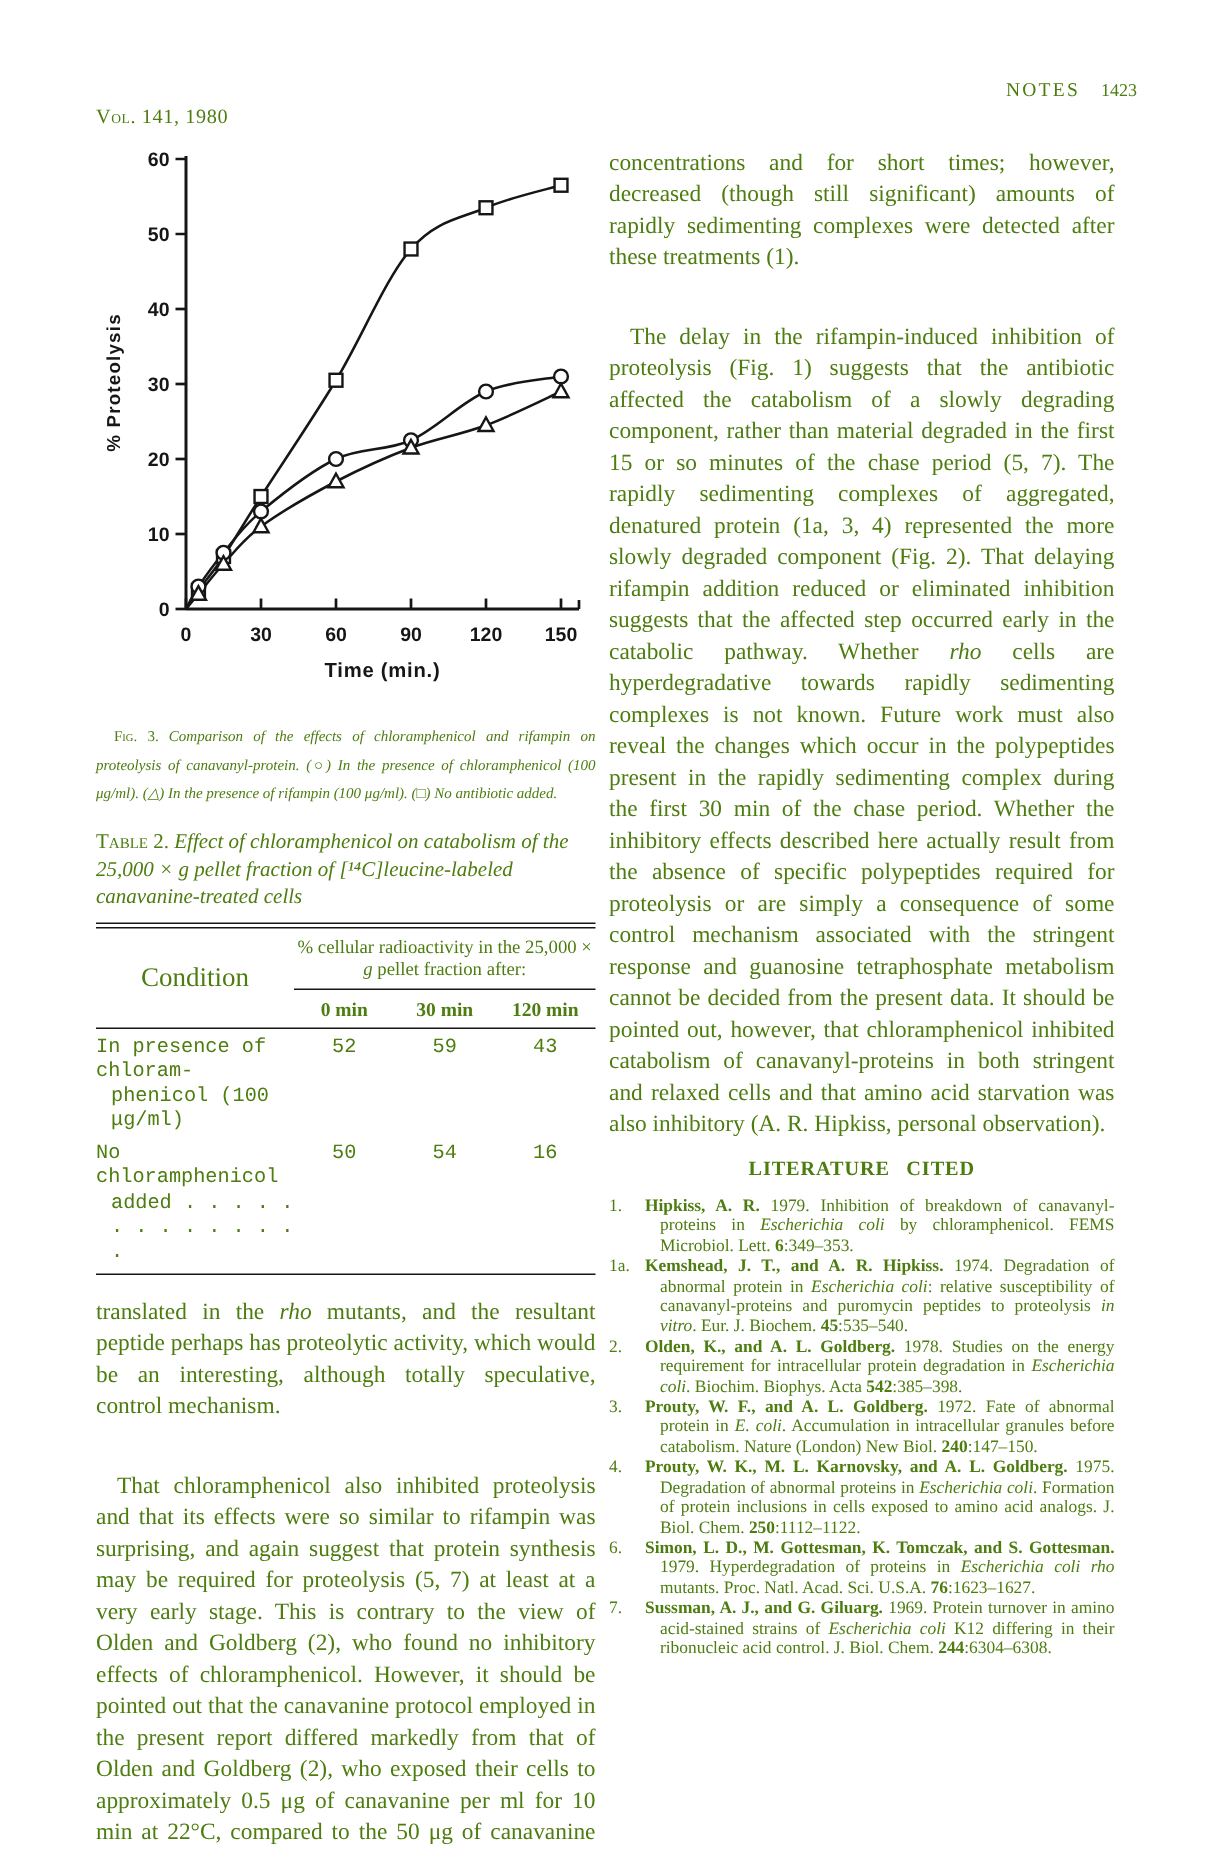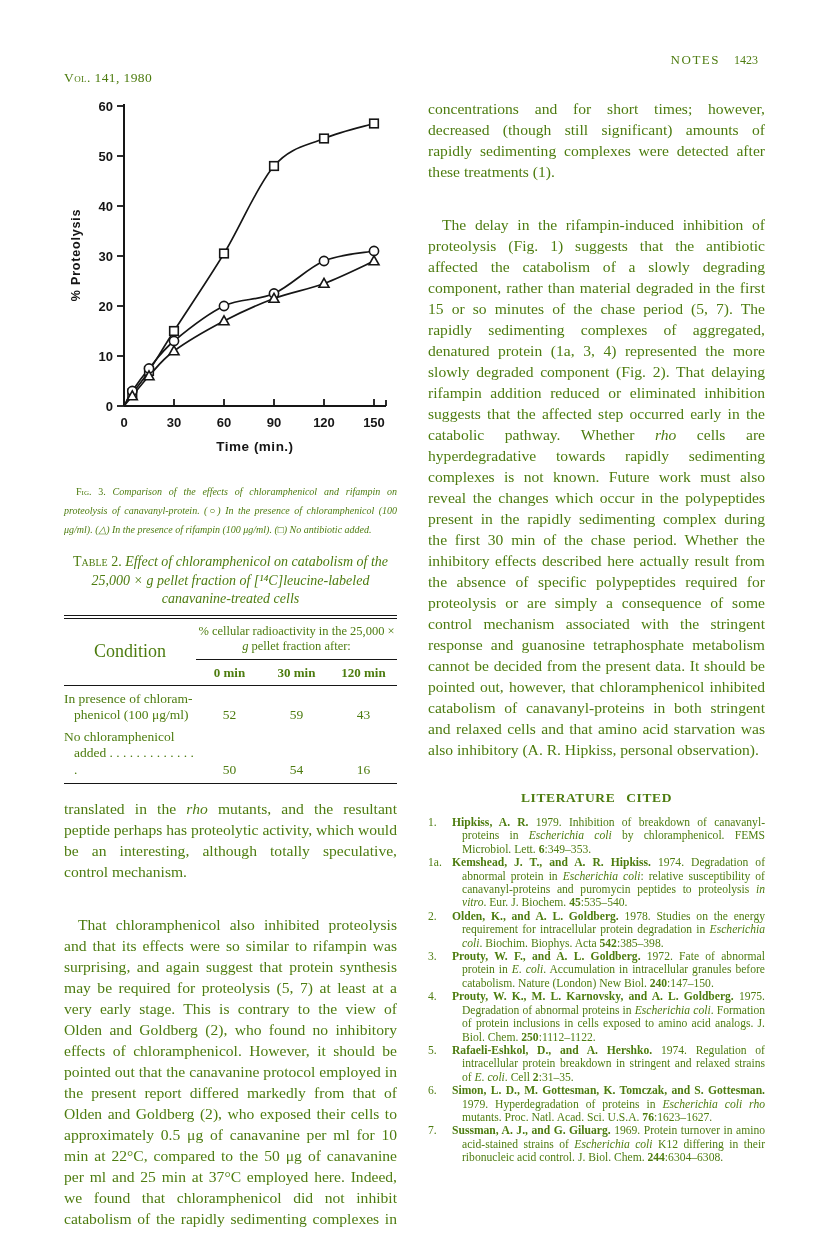--- a/index.html
+++ b/index.html
@@ -5,54 +5,54 @@
   html,body{margin:0;padding:0;background:#ffffff;}
   #page{position:relative;width:816px;height:1234px;background:#ffffff;color:#4d7c0f;
         font-family:"Liberation Serif",serif;overflow:hidden;}
   
   .hdr-left{position:absolute;left:64px;top:70px;font-size:13.5px;font-variant:small-caps;letter-spacing:.4px;}
   .hdr-right{position:absolute;right:58px;top:52px;display:flex;align-items:baseline;gap:14px;}
   .hdr-notes{font-size:13px;letter-spacing:1.5px;}
   .hdr-page{font-size:12px;}
   
   .col-left{position:absolute;left:64px;top:90px;width:333px;}
-  .col-right{position:absolute;left:428px;top:98px;width:337px;}
+  .col-right{position:absolute;left:406px;top:98px;width:337px;}
   
   .fig-wrap{width:333px;height:372px;}
   .caption{margin-top:20px;font-size:10px;line-height:19px;text-align:justify;text-indent:12px;}
   .seg-i{font-style:italic;}
   .seg-b{font-weight:bold;}
   .seg-sc{font-variant:small-caps;}
   
   .tbl{margin-top:14px;}
-  .tbl-title{font-size:14px;line-height:18.5px;font-style:italic;text-align:center;}
+  .tbl-title{font-size:14px;line-height:18.5px;font-style:italic;}
   .tbl-title .seg-sc{font-style:normal;}
   .rule-dbl{margin-top:6px;height:2px;border-top:1.3px solid #161616;border-bottom:1.3px solid #161616;}
   .rule{border-top:1.3px solid #161616;}
   .tbl-head{display:flex;align-items:stretch;}
   .th-cond{width:132px;display:flex;align-items:center;justify-content:center;
            font-size:18px;}
   .th-right{flex:1;padding-top:5px;}
   .th-group{font-size:12.5px;line-height:15.5px;text-align:center;padding:0 2px;}
   .th-group-rule{border-top:1.2px solid #161616;margin-top:4px;}
   .th-cols{display:flex;padding:5px 0 4px 0;}
   .th-col{flex:1;text-align:center;font-size:13px;font-weight:bold;}
-  .t-row{display:flex;align-items:flex-end;margin-top:5px;}
+  .t-row{display:flex;align-items:flex-start;margin-top:5px;font-family:Liberation Mono, monospace;}
   .t-cond{width:132px;font-size:13.5px;line-height:16.5px;}
   .t-cond .l2{padding-left:10px;}
   .t-vals{flex:1;display:flex;}
   .t-val{flex:1;text-align:center;font-size:13.5px;line-height:16.5px;}
   .tbl-bottom{margin-top:5px;}
   
   .para{font-size:15.6px;line-height:21px;text-align:justify;}
   .para.first{margin-top:14px;}
   .para.indent{text-indent:14px;margin-top:32px;}
   .col-right .para.top{margin-top:0;}
   
-  .lit-head{margin:30px 0 10px 0;text-align:center;font-size:13.5px;font-weight:bold;
+  .lit-head{margin:11px 0 10px 0;text-align:center;font-size:13.5px;font-weight:bold;
             letter-spacing:.6px;word-spacing:7px;}
   .ref{font-size:11.6px;line-height:13.4px;text-align:justify;padding-left:34px;text-indent:-34px;}
   .ref-num{display:inline-block;width:24px;text-indent:0;}
   
   .tick{font:bold 13px "Liberation Sans",sans-serif;fill:#161616;}
   .axlab{font:bold 12.5px "Liberation Sans",sans-serif;fill:#161616;letter-spacing:.8px;}
   .axlab2{font:bold 13.5px "Liberation Sans",sans-serif;fill:#161616;letter-spacing:.5px;}
 </style>
 </head>
 <body>
@@ -175,19 +175,18 @@
   <div class="col-right">
     <div class="para top"><span>concentrations and for short times; however, decreased (though still significant) amounts of rapidly sedimenting complexes were detected after these treatments (1).</span></div>
     <div class="para indent"><span>The delay in the rifampin-induced inhibition of proteolysis (Fig. 1) suggests that the antibiotic affected the catabolism of a slowly degrading component, rather than material degraded in the first 15 or so minutes of the chase period (5, 7). The rapidly sedimenting complexes of aggregated, denatured protein (1a, 3, 4) represented the more slowly degraded component (Fig. 2). That delaying rifampin addition reduced or eliminated inhibition suggests that the affected step occurred early in the catabolic pathway. Whether </span><span class="seg-i">rho</span><span> cells are hyperdegradative towards rapidly sedimenting complexes is not known. Future work must also reveal the changes which occur in the polypeptides present in the rapidly sedimenting complex during the first 30 min of the chase period. Whether the inhibitory effects described here actually result from the absence of specific polypeptides required for proteolysis or are simply a consequence of some control mechanism associated with the stringent response and guanosine tetraphosphate metabolism cannot be decided from the present data. It should be pointed out, however, that chloramphenicol inhibited catabolism of canavanyl-proteins in both stringent and relaxed cells and that amino acid starvation was also inhibitory (A. R. Hipkiss, personal observation).</span></div>
     <div class="lit-head">LITERATURE CITED</div>
     <div>
         <div class="ref"><span class="ref-num">1.</span><span class="seg-b">Hipkiss, A. R.</span><span> 1979. Inhibition of breakdown of canavanyl-proteins in </span><span class="seg-i">Escherichia coli</span><span> by chloramphenicol. FEMS Microbiol. Lett. </span><span class="seg-b">6</span><span>:349–353.</span></div>
         <div class="ref"><span class="ref-num">1a.</span><span class="seg-b">Kemshead, J. T., and A. R. Hipkiss.</span><span> 1974. Degradation of abnormal protein in </span><span class="seg-i">Escherichia coli</span><span>: relative susceptibility of canavanyl-proteins and puromycin peptides to proteolysis </span><span class="seg-i">in vitro</span><span>. Eur. J. Biochem. </span><span class="seg-b">45</span><span>:535–540.</span></div>
         <div class="ref"><span class="ref-num">2.</span><span class="seg-b">Olden, K., and A. L. Goldberg.</span><span> 1978. Studies on the energy requirement for intracellular protein degradation in </span><span class="seg-i">Escherichia coli</span><span>. Biochim. Biophys. Acta </span><span class="seg-b">542</span><span>:385–398.</span></div>
         <div class="ref"><span class="ref-num">3.</span><span class="seg-b">Prouty, W. F., and A. L. Goldberg.</span><span> 1972. Fate of abnormal protein in </span><span class="seg-i">E. coli</span><span>. Accumulation in intracellular granules before catabolism. Nature (London) New Biol. </span><span class="seg-b">240</span><span>:147–150.</span></div>
         <div class="ref"><span class="ref-num">4.</span><span class="seg-b">Prouty, W. K., M. L. Karnovsky, and A. L. Goldberg.</span><span> 1975. Degradation of abnormal proteins in </span><span class="seg-i">Escherichia coli</span><span>. Formation of protein inclusions in cells exposed to amino acid analogs. J. Biol. Chem. </span><span class="seg-b">250</span><span>:1112–1122.</span></div>
-        <div class="ref"><span class="ref-num">5.</span><span class="seg-b">Rafaeli-Eshkol, D., and A. Hershko.</span><span> 1974. Regulation of intracellular protein breakdown in stringent and relaxed strains of </span><span class="seg-i">E. coli</span><span>. Cell </span><span class="seg-b">2</span><span>:31–35.</span></div>
         <div class="ref"><span class="ref-num">6.</span><span class="seg-b">Simon, L. D., M. Gottesman, K. Tomczak, and S. Gottesman.</span><span> 1979. Hyperdegradation of proteins in </span><span class="seg-i">Escherichia coli rho</span><span> mutants. Proc. Natl. Acad. Sci. U.S.A. </span><span class="seg-b">76</span><span>:1623–1627.</span></div>
         <div class="ref"><span class="ref-num">7.</span><span class="seg-b">Sussman, A. J., and G. Giluarg.</span><span> 1969. Protein turnover in amino acid-stained strains of </span><span class="seg-i">Escherichia coli</span><span> K12 differing in their ribonucleic acid control. J. Biol. Chem. </span><span class="seg-b">244</span><span>:6304–6308.</span></div>
       </div>
   </div>
 
 </div>
 
 </body></html>

